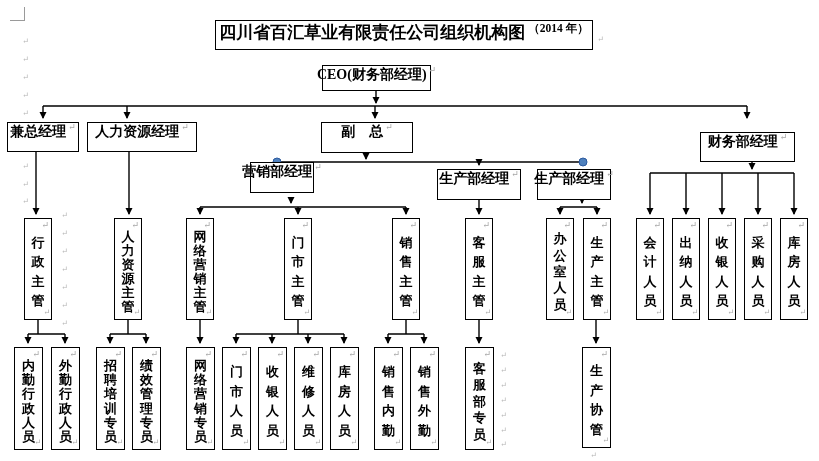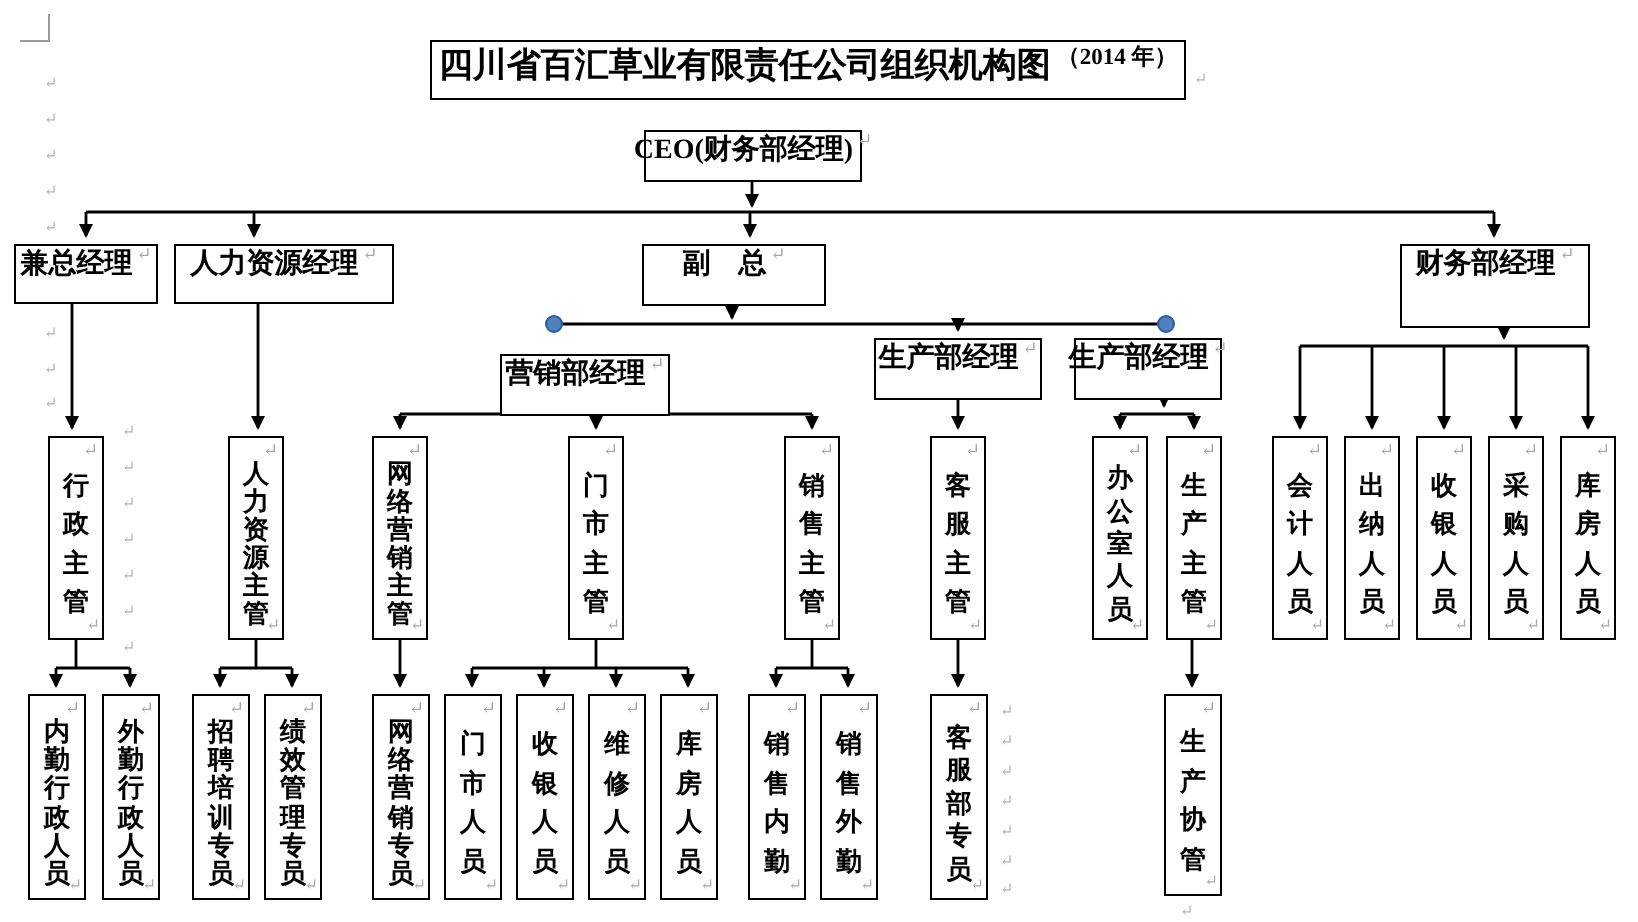--- a/index.html
+++ b/index.html
@@ -125,26 +125,26 @@
       <span class="pmark">↵</span>
   </div>
   <div class="box h" style="left:87px;top:122px;width:110px;height:30px">
     <span>人力资源经理</span>
       <span class="pmark">↵</span>
   </div>
   <div class="box h" style="left:321px;top:122px;width:92px;height:31px">
     <span>副　总</span>
       <span class="pmark">↵</span>
   </div>
-  <div class="box h" style="left:700px;top:122px;width:95px;height:42px">
+  <div class="box h" style="left:700px;top:132px;width:95px;height:30px">
     <span>财务部经理</span>
       <span class="pmark">↵</span>
   </div>
 
-  <div class="box h" style="left:250px;top:177px;width:85px;height:31px">
+  <div class="box h" style="left:250px;top:162px;width:64px;height:31px">
     <span>营销部经理</span>
       <span class="pmark">↵</span>
   </div>
   <div class="box h" style="left:437px;top:169px;width:84px;height:31px">
     <span>生产部经理</span>
       <span class="pmark">↵</span>
   </div>
   <div class="box h" style="left:537px;top:169px;width:74px;height:31px">
     <span>生产部经理</span>
       <span class="pmark">↵</span>

